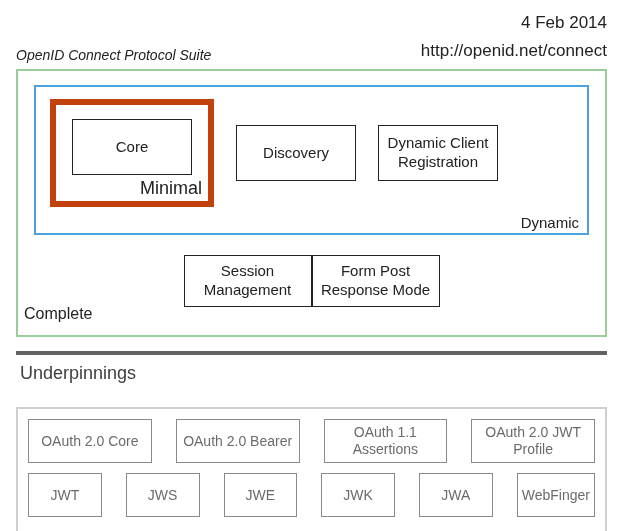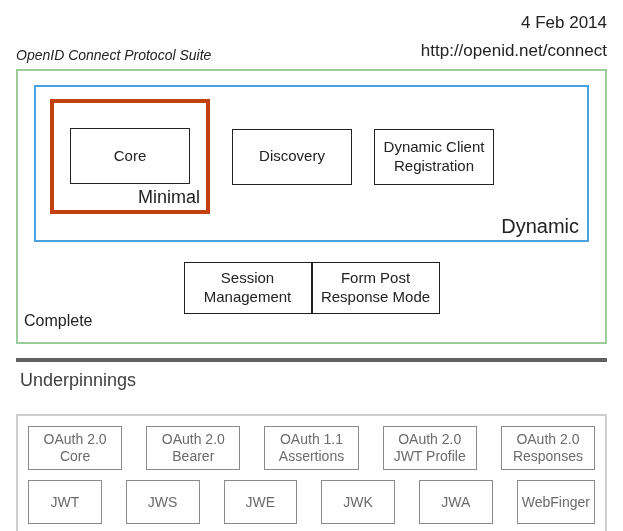--- a/index.html
+++ b/index.html
@@ -48,27 +48,27 @@
     position: relative;
     padding: 12px 14px 26px 14px;
     display: flex;
     gap: 22px;
     align-items: stretch;
   }
   .dynamic-label {
     position: absolute;
     bottom: 2px;
     right: 8px;
-    font-size: 20px;
+    font-size: 15px;
   }
 
   .minimal {
-    border: 4px solid #c2410c;
+    border: 6px solid #c2410c;
     position: relative;
-    padding: 25px 16px 26px 16px;
+    padding: 14px 16px 26px 16px;
     flex: 0 0 auto;
   }
   .minimal-label {
     position: absolute;
     bottom: 2px;
     right: 6px;
     font-size: 18px;
     margin-left: 40px;
   }
 
@@ -166,21 +166,20 @@
 <div class="divider"></div>
 
 <div class="under-title">Underpinnings</div>
 
 <div class="under-frame">
   <div class="under-row">
     <div class="under-box">OAuth 2.0 Core</div>
     <div class="under-box">OAuth 2.0 Bearer</div>
     <div class="under-box">OAuth 1.1 Assertions</div>
     <div class="under-box">OAuth 2.0 JWT Profile</div>
-    <div class="under-box">OAuth 2.0 Responses</div>
   </div>
   <div class="under-row">
     <div class="under-box">JWT</div>
     <div class="under-box">JWS</div>
     <div class="under-box">JWE</div>
     <div class="under-box">JWK</div>
     <div class="under-box">JWA</div>
     <div class="under-box">WebFinger</div>
   </div>
 </div>

